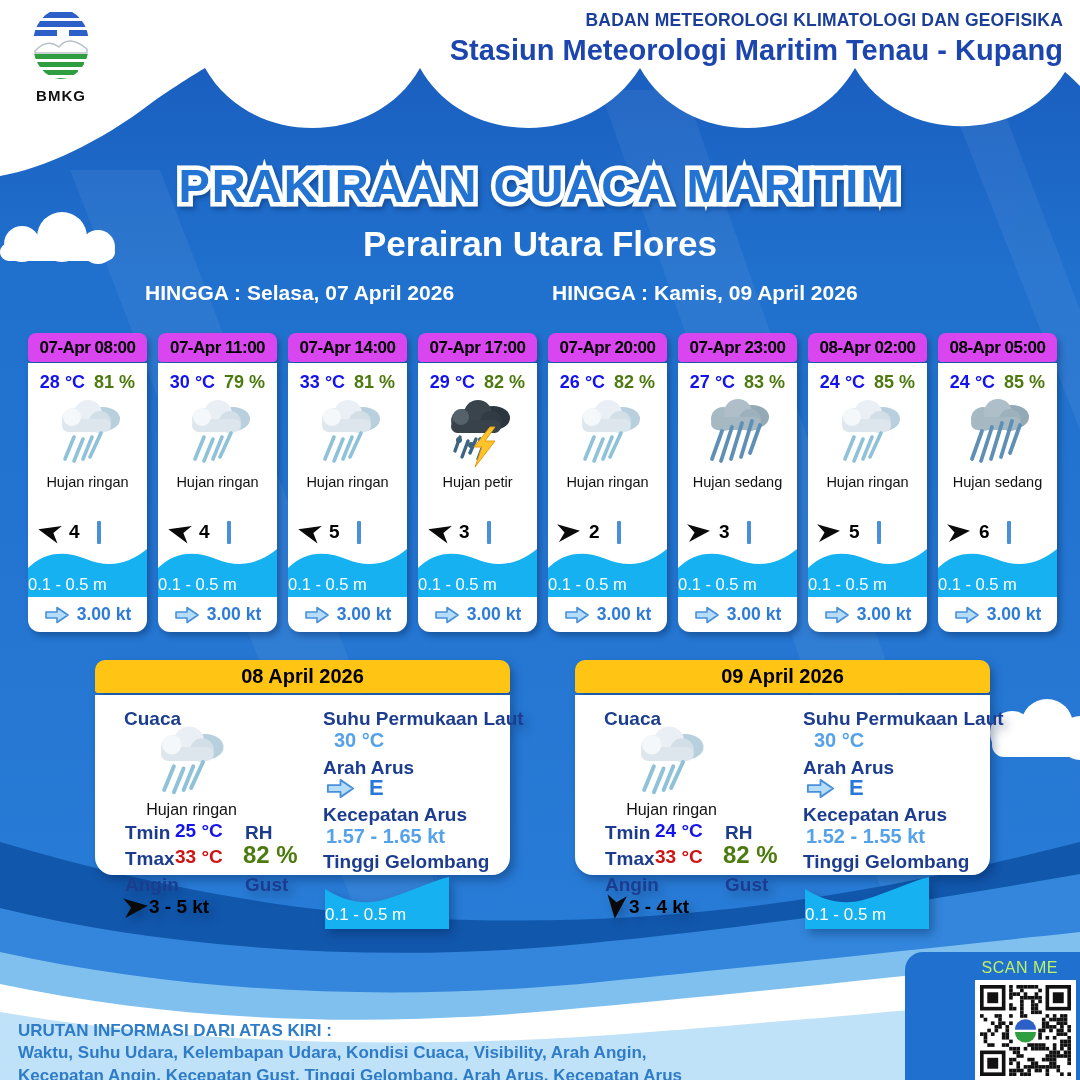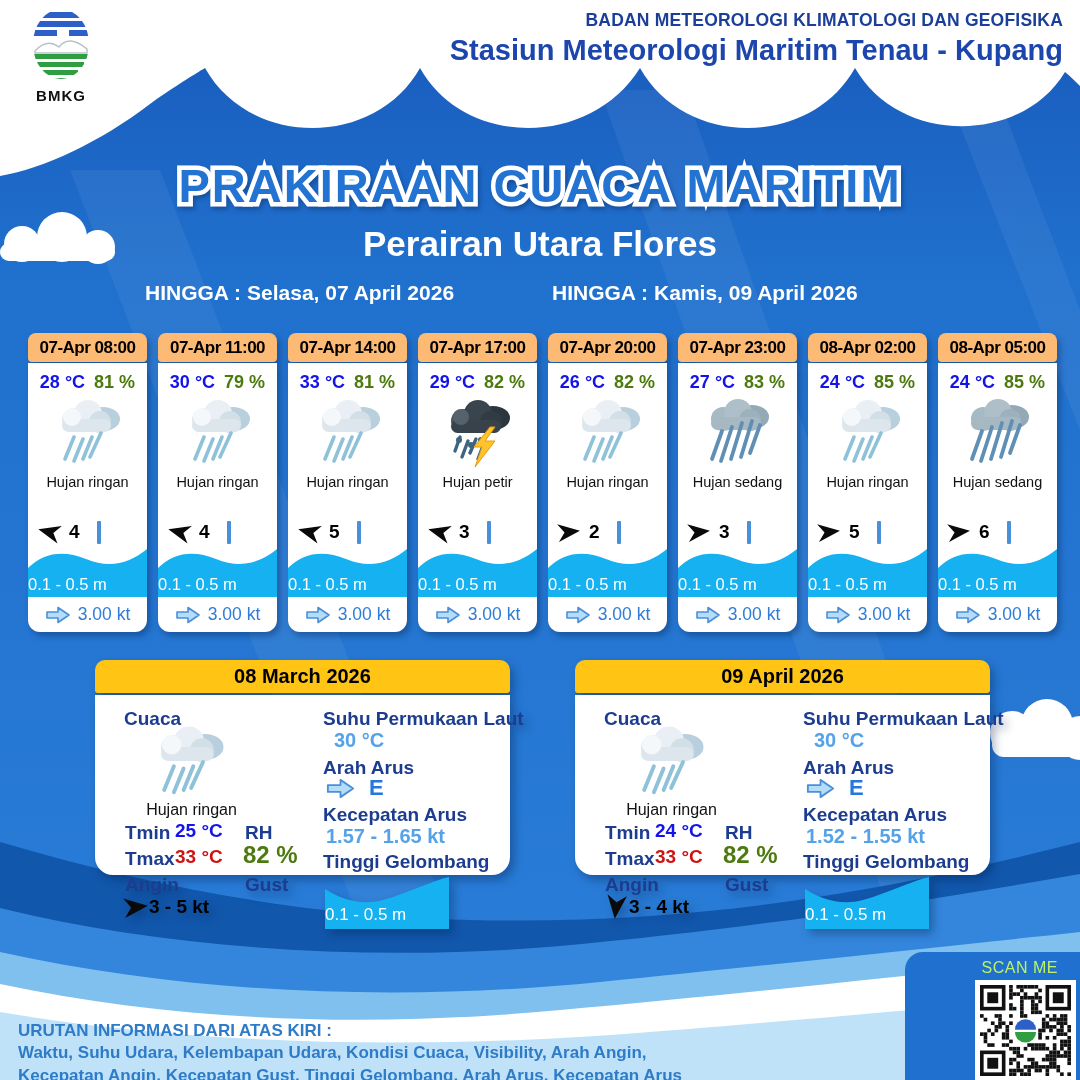--- a/index.html
+++ b/index.html
@@ -23,38 +23,38 @@
   .t-fill{position:relative;color:#2273d2}
   .subtitle{margin-top:15px;font-size:35px;font-weight:700;color:#fff}
   .validity{position:relative;height:30px;margin-top:17px;text-align:left}
   .valid-item{position:absolute;font-size:21px;font-weight:700;color:#fff;white-space:nowrap}
   .v1{left:145px}.v2{left:552px}
   .vlabel{margin-right:6px}
 
   
   .hourly-row{position:absolute;left:28px;top:333px;display:flex;gap:11px;z-index:2}
   .hcard{width:119px;filter:drop-shadow(3px 4px 3px rgba(0,25,70,.35))}
-  .hhead{height:29px;background:#fdba74;border-radius:8px 8px 4px 4px;display:flex;align-items:center;
+  .hhead{height:29px;background:#d946ef;border-radius:8px 8px 4px 4px;display:flex;align-items:center;
          justify-content:center;font-size:17px;font-weight:700;color:#000;letter-spacing:-.5px}
   .hbody{position:relative;background:#fff;border-radius:0 0 12px 12px;margin-top:1px;height:269px;overflow:hidden}
   .hmetrics{display:flex;justify-content:center;gap:9px;margin-top:9px;font-size:18px;font-weight:700;white-space:nowrap}
   .htemp{color:#1414ea}.hrh{color:#4c7a0e}
   .hicon{height:78px;display:flex;justify-content:center;margin-top:2px}
   .hicon svg{width:76px;height:76px}
   .hcond{text-align:center;font-size:14.5px;color:#111;margin-top:1px;white-space:nowrap}
   .hwind{position:absolute;left:9px;top:156px;display:flex;align-items:center;gap:8px;height:26px}
   .wspd{font-size:19px;font-weight:700;color:#000}
   .wbar{width:4px;height:23px;background:#4a90d9;margin-left:9px;border-radius:1px}
   .hwave{position:absolute;left:0;right:0;top:183px;height:51px}
   .hwave svg{position:absolute;inset:0;width:100%;height:100%}
   .wtxt{position:absolute;left:0;right:0;bottom:3px;text-align:left;color:#fff;font-size:16.5px;font-weight:400}
   .hcur{position:absolute;left:0;right:0;top:234px;height:35px;display:flex;align-items:center;justify-content:center;gap:7px}
   .cur-icon svg{width:26px;height:20px;display:block}
   .curarr path{fill:#b5dcf8;stroke:#4a90d9;stroke-width:1.6;stroke-linejoin:round}
-  .cur-val{font-size:17.5px;font-weight:400;color:#2e7cd8}
+  .cur-val{font-size:17.5px;font-weight:700;color:#2e7cd8}
 
   .dart{width:24px;height:20px;display:block}
   .dart path{fill:#0a0a0a}
   .dir-left .dart{transform:rotate(194deg)}
   .dir-right .dart{transform:rotate(-6deg)}
   .dir-down .dart{transform:rotate(96deg)}
 
   
   .dcard{position:absolute;top:660px;width:415px;z-index:2;filter:drop-shadow(4px 5px 5px rgba(0,25,70,.35))}
   .d0{left:95px}.d1{left:575px}
@@ -587,21 +587,21 @@
               </svg>
             </span>
           <span class="cur-val">3.00 kt</span>
         </div>
       </div>
     </div>
   </div>
 
   <div id="dailyWrap">
     <div class="dcard d0">
-      <div class="dhead">08 March 2026</div>
+      <div class="dhead">08 April 2026</div>
       <div class="dbody">
         <span class="dlabel d-cuaca">Cuaca</span>
         <span class="d-icon"><svg viewBox="0 0 76 76">
               <ellipse cx="53" cy="24" rx="17" ry="12" fill="#b8cfdd"></ellipse>
               <circle cx="24" cy="25" r="12" fill="#dfe8ee"></circle>
               <circle cx="38" cy="19" r="14" fill="#e9eff4"></circle>
               <circle cx="50" cy="27" r="11" fill="#d3dfe7"></circle>
               <rect x="12" y="24" width="49" height="13" rx="6.5" fill="#dce6ec"></rect>
               <circle cx="22" cy="22" r="9" fill="#f4f8fa"></circle>
               <g stroke="#8fc2d8" stroke-width="3.6" stroke-linecap="round">

